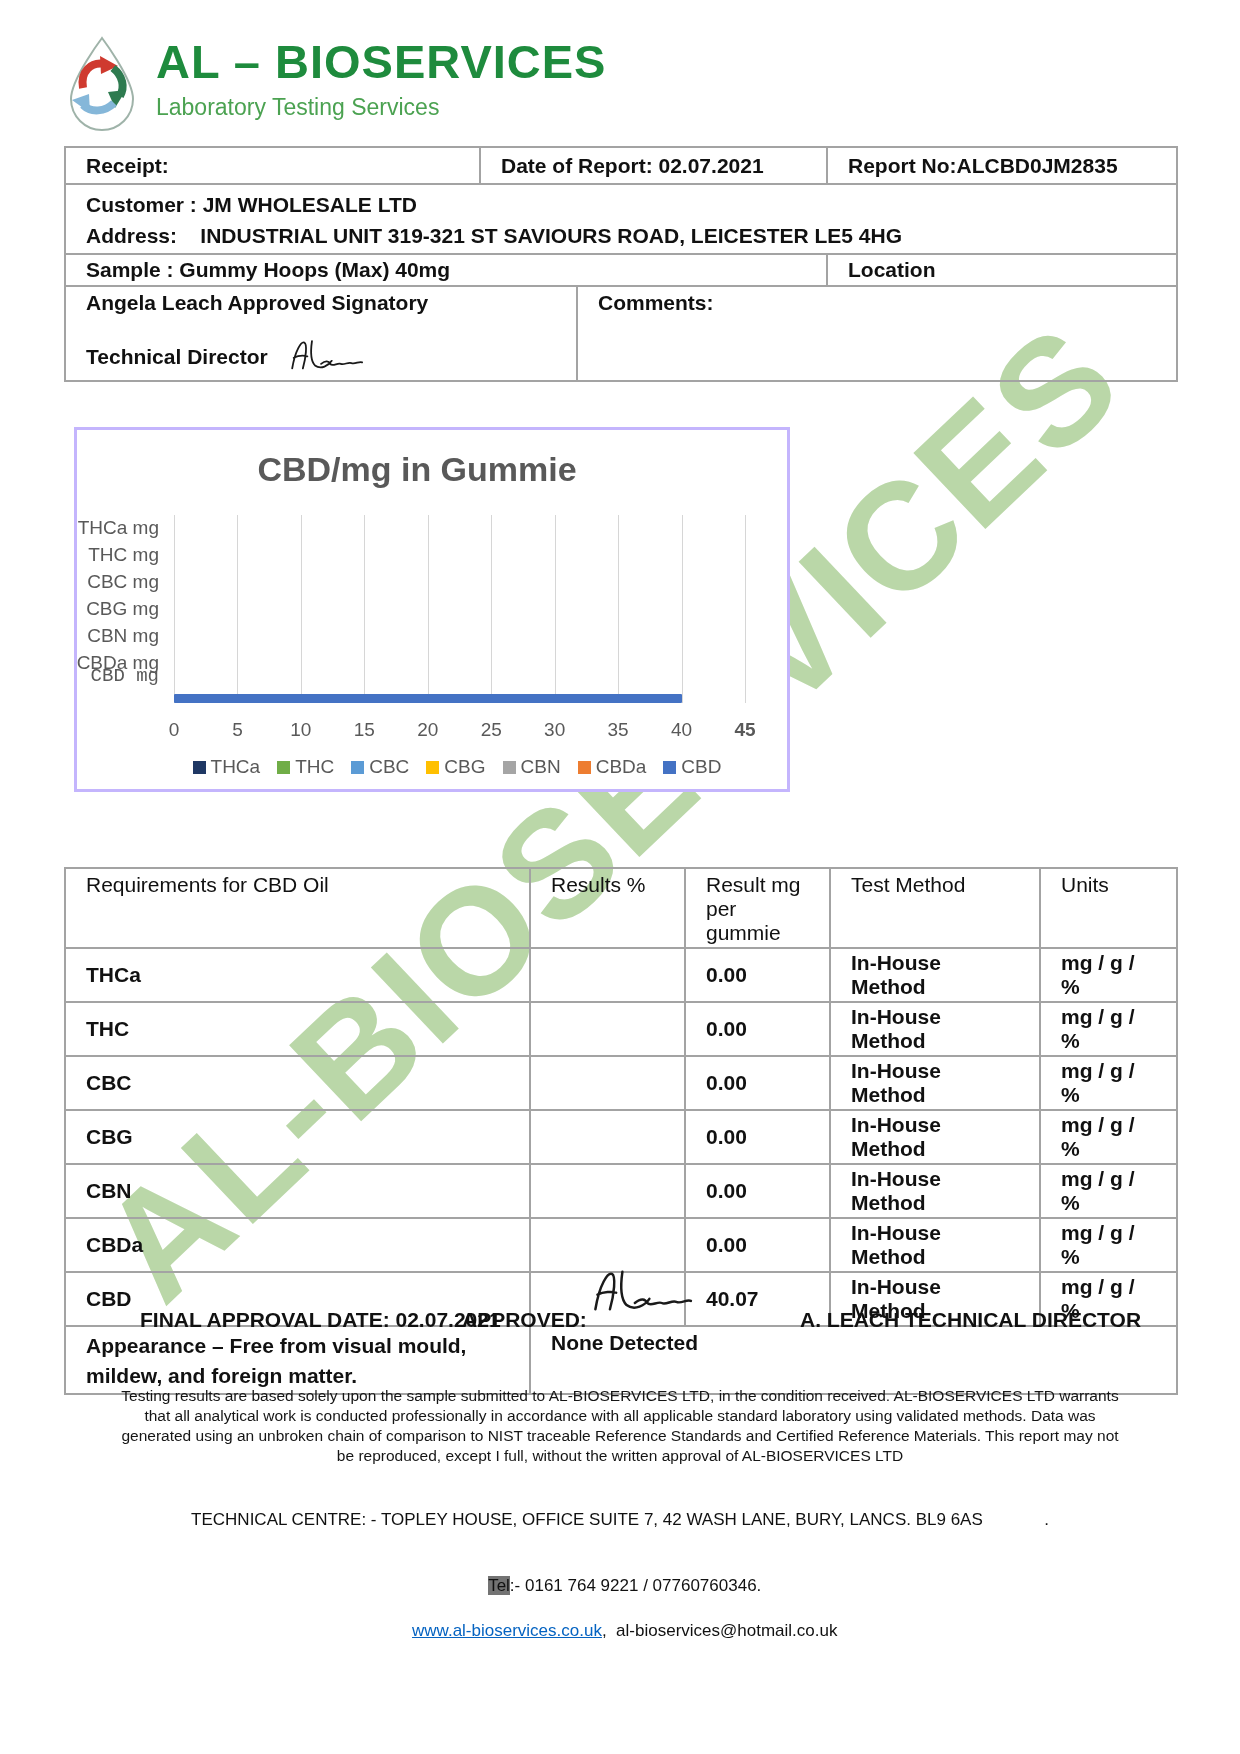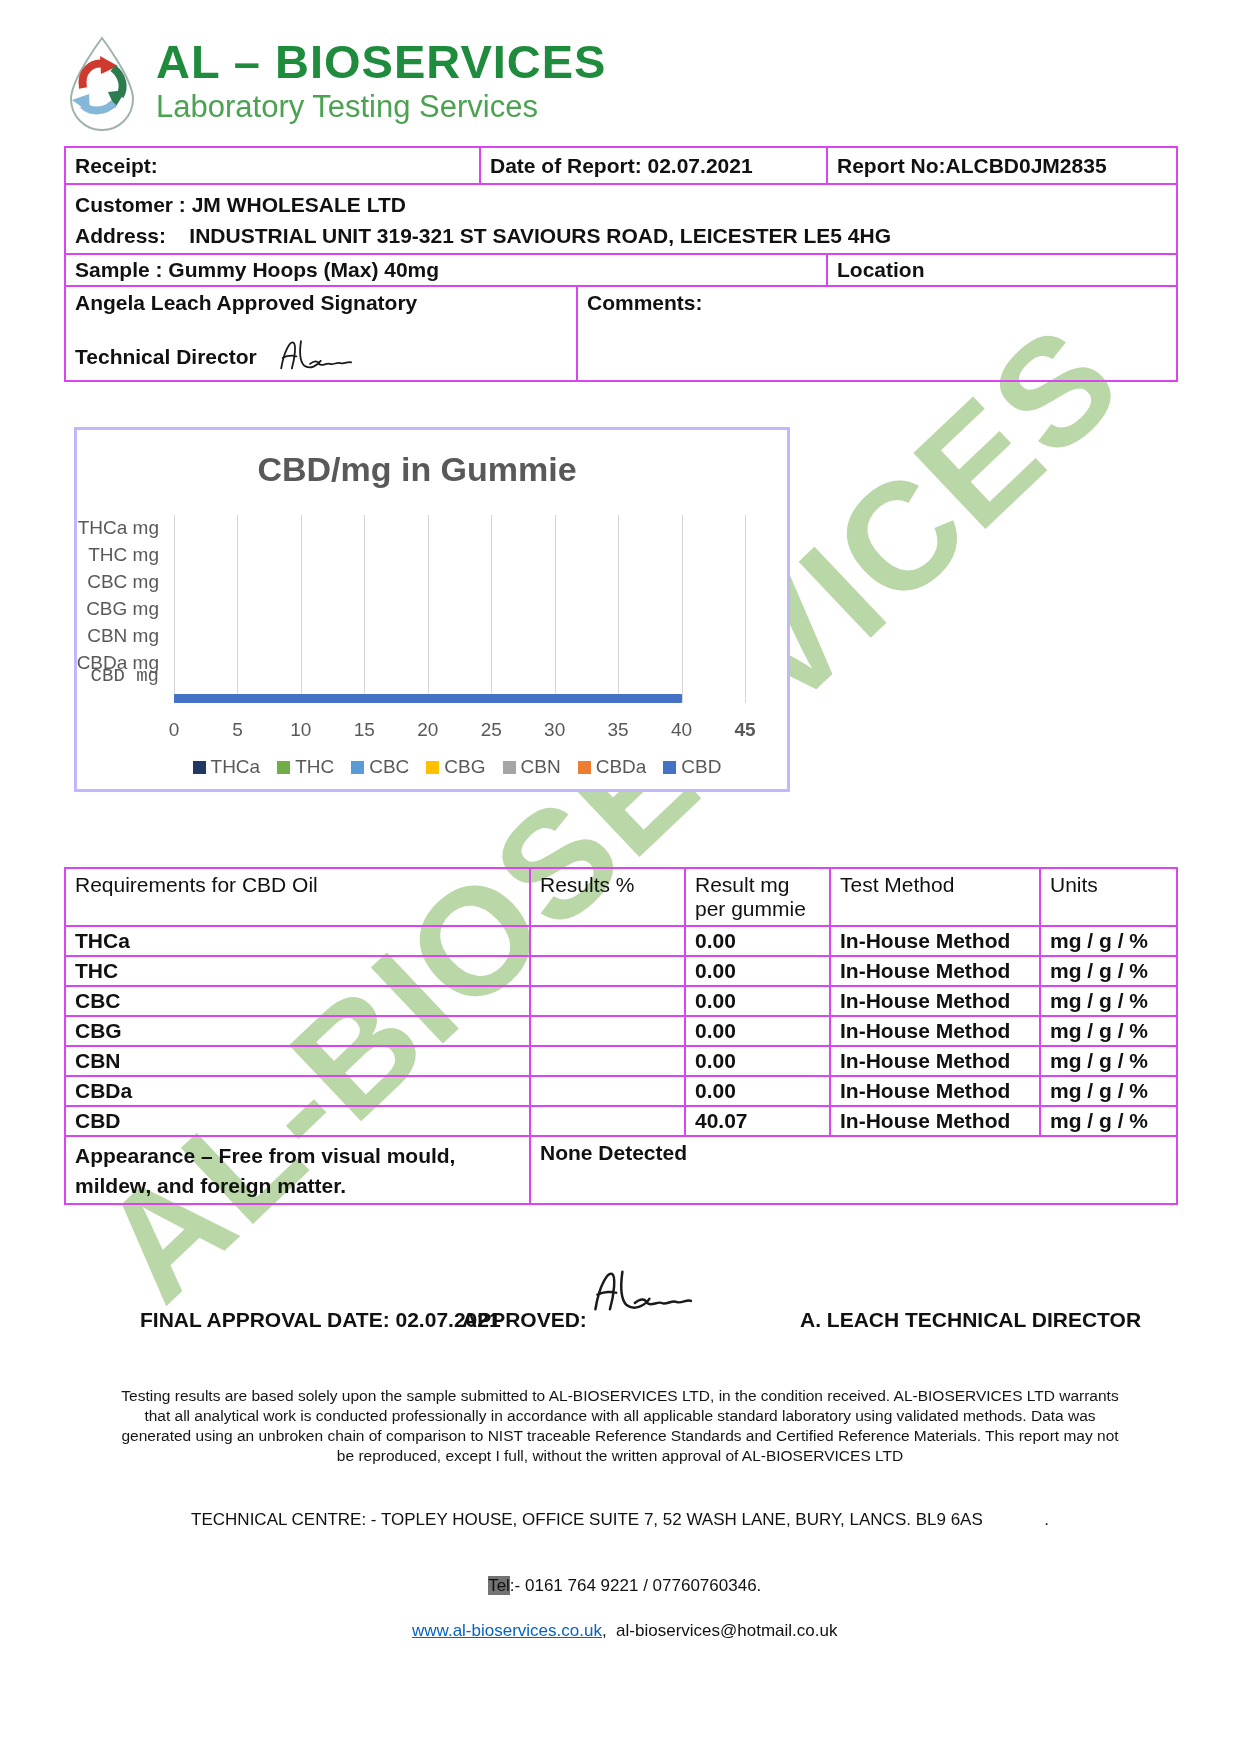--- a/index.html
+++ b/index.html
@@ -15,25 +15,25 @@
     transform:rotate(-43.5deg); transform-origin:center;
     font-size:152px; font-weight:700; letter-spacing:3px; white-space:nowrap;
     color:#bad7a8; text-align:center; z-index:1; line-height:200px;
   }
 
   .layer { position:absolute; z-index:2; }
 
   
   .logo-row { left:62px; top:35px; display:flex; gap:14px; align-items:flex-start; }
   .brand-title { font-size:47px; font-weight:800; color:#1e8b3d; line-height:54px; letter-spacing:1px; }
-  .brand-subtitle { font-size:31px; font-weight:400; color:#4ba251; line-height:36px; }
+  .brand-subtitle { font-size:23px; font-weight:400; color:#4ba251; line-height:36px; }
 
   
   table.grid { border-collapse:collapse; table-layout:fixed; background:transparent; }
-  table.grid td { border:2px solid #d946ef; padding:2px 9px; font-weight:700; font-size:21px; vertical-align:middle; }
+  table.grid td { border:2px solid #a3a3a3; padding:2px 20px; font-weight:700; font-size:21px; vertical-align:middle; }
   .header-table { left:64px; top:146px; width:1112px; }
   .header-table .two-line { line-height:31px; white-space:pre-wrap; }
   .cell-top { vertical-align:top !important; padding-top:4px !important; }
   .sig-row { display:flex; align-items:center; gap:16px; margin-top:20px; }
 
   
   .chart-box {
     left:74px; top:427px; width:716px; height:365px;
     background:#ffffff; border:3px solid #c4b5fd; z-index:3; position:absolute;
   }
@@ -278,19 +278,19 @@
 <div class="layer approval-label" style="left:462px; top:1308px;">APPROVED:</div>
 <div class="layer" style="left:585px; top:1262px;">
   <svg width="135" height="55" viewBox="0 0 130 50">
     <path d="M10 44 C14 20 22 8 26 10 C30 12 28 30 24 44 M12 30 C18 27 26 27 30 28 M36 8 C34 22 34 34 40 40 C48 46 58 40 62 34 M48 38 C54 33 58 34 60 38 C63 42 70 36 74 38 C78 40 84 35 88 37 C93 39 98 34 102 36" stroke="#1a1a1a" stroke-width="2.4" fill="none" stroke-linecap="round"></path>
   </svg>
 </div>
 <div class="layer approval-label" style="left:800px; top:1308px;">A. LEACH TECHNICAL DIRECTOR</div>
 
 <div class="layer disclaimer">Testing results are based solely upon the sample submitted to AL-BIOSERVICES LTD, in the condition received. AL-BIOSERVICES LTD warrants that all analytical work is conducted professionally in accordance with all applicable standard laboratory using validated methods. Data was generated using an unbroken chain of comparison to NIST traceable Reference Standards and Certified Reference Materials. This report may not be reproduced, except I full, without the written approval of AL-BIOSERVICES LTD</div>
 
-<div class="layer footer-line" style="top:1510px;">TECHNICAL CENTRE: - TOPLEY HOUSE, OFFICE SUITE 7, 52 WASH LANE, BURY, LANCS. BL9 6AS             .</div>
+<div class="layer footer-line" style="top:1510px;">TECHNICAL CENTRE: - TOPLEY HOUSE, OFFICE SUITE 7, 42 WASH LANE, BURY, LANCS. BL9 6AS             .</div>
 <div class="layer footer-line" style="top:1556px;">
   <span class="tel-hl">Tel</span><span>:- 0161 764 9221 / 07760760346.</span>
 </div>
 <div class="layer footer-line" style="top:1601px;">
   <span class="link">www.al-bioservices.co.uk</span><span>,  </span><span>al-bioservices@hotmail.co.uk</span>
 </div>
 
 </body></html>

